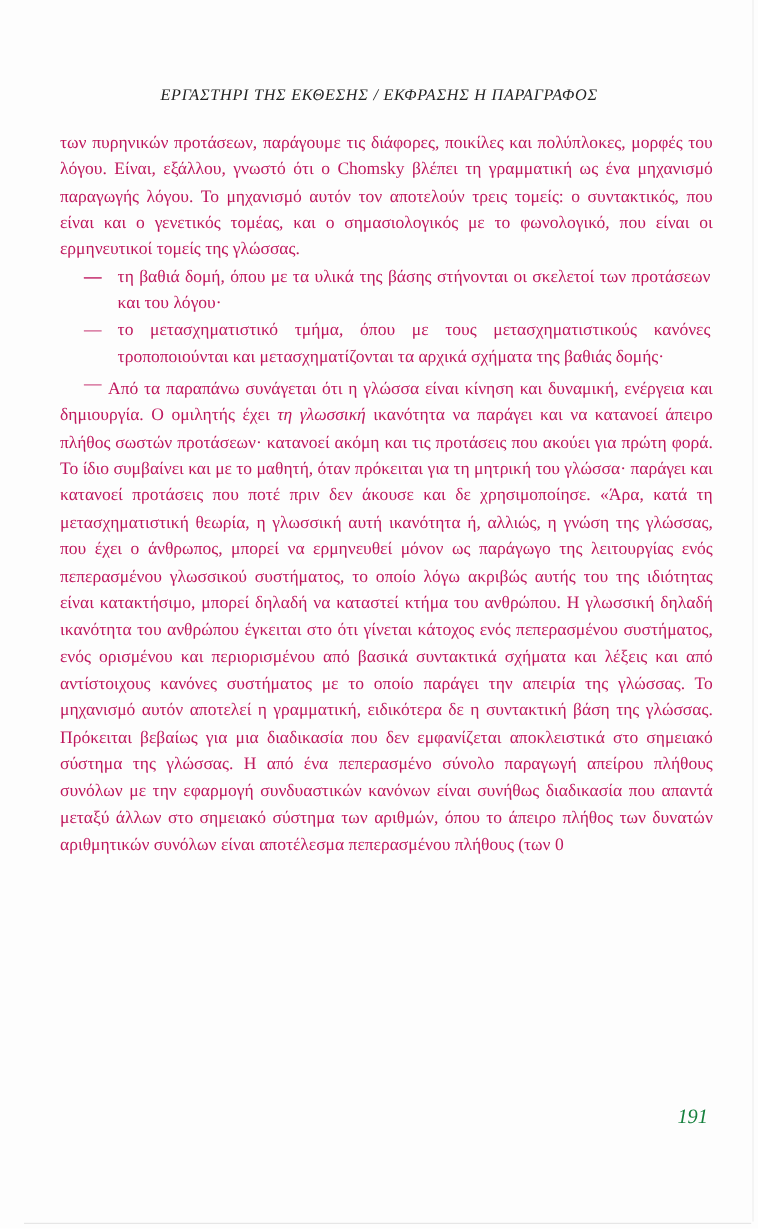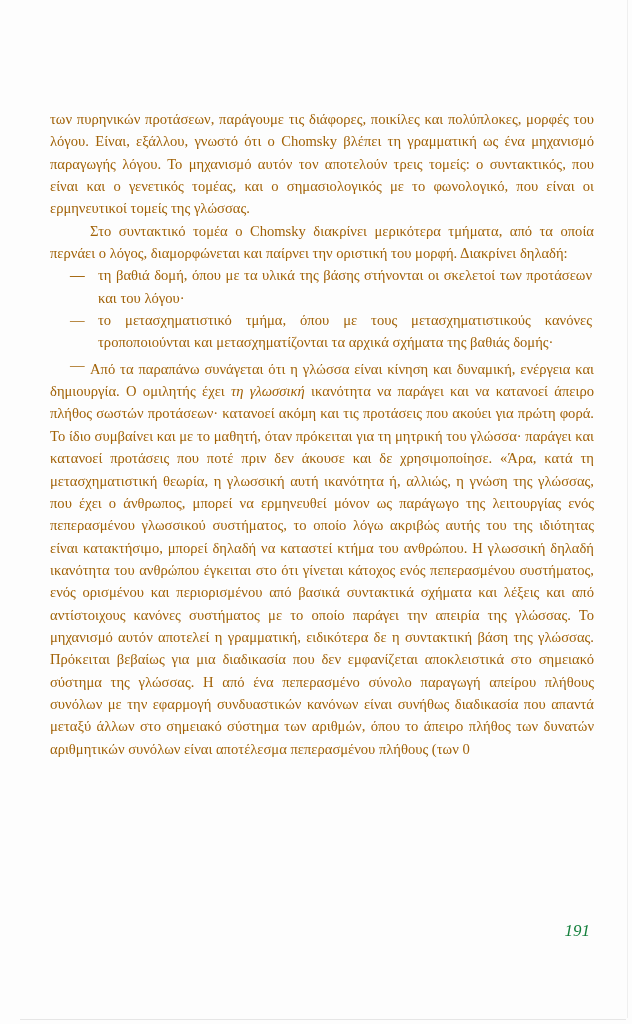--- a/index.html
+++ b/index.html
@@ -46,21 +46,21 @@
     }
     .body-text {
       position: absolute;
       left: 50px;
       top: 108px;
       width: 544px;
       font-family: "Liberation Serif", serif;
       font-size: 14.6px;
       line-height: 22.35px;
       text-align: justify;
-      color: #a16207;
+      color: #be185d;
     }
     .para {
       margin: 0;
       text-indent: 0;
     }
     .para.indent {
       text-indent: 40px;
     }
     .para.gap {
       margin-top: 4px;
@@ -91,26 +91,26 @@
       font-style: italic;
       font-size: 17px;
       color: #15803d;
     }
   </style>
 </head>
 <body>
 
 <div class="page">
 
+  <div class="running-head">ΕΡΓΑΣΤΗΡΙ ΤΗΣ ΕΚΘΕΣΗΣ / ΕΚΦΡΑΣΗΣ Η ΠΑΡΑΓΡΑΦΟΣ</div>
 
   <div class="body-text">
 
     <p class="para">των πυρηνικών προτάσεων, παράγουμε τις διάφορες, ποικίλες και πολύπλοκες, μορφές του λόγου. Είναι, εξάλλου, γνωστό ότι ο Chomsky βλέπει τη γραμματική ως ένα μηχανισμό παραγωγής λόγου. Το μηχανισμό αυτόν τον αποτελούν τρεις τομείς: ο συντακτικός, που είναι και ο γενετικός τομέας, και ο σημασιολογικός με το φωνολογικό, που είναι οι ερμηνευτικοί τομείς της γλώσσας.</p>
 
-    <p class="para indent">Στο συντακτικό τομέα ο Chomsky διακρίνει μερικότερα τμήματα, από τα οποία περνάει ο λόγος, διαμορφώνεται και παίρνει την οριστική του μορφή. Διακρίνει δηλαδή:</p>
 
     <ul class="list">
       <li class="list-item">
         <span class="dash">—</span>
       </li>
       <li class="list-item">
         <span class="dash">—</span>
         <span>τη βαθιά δομή, όπου με τα υλικά της βάσης στήνονται οι σκελετοί των προτάσεων και του λόγου·</span>
       </li>
       <li class="list-item">

